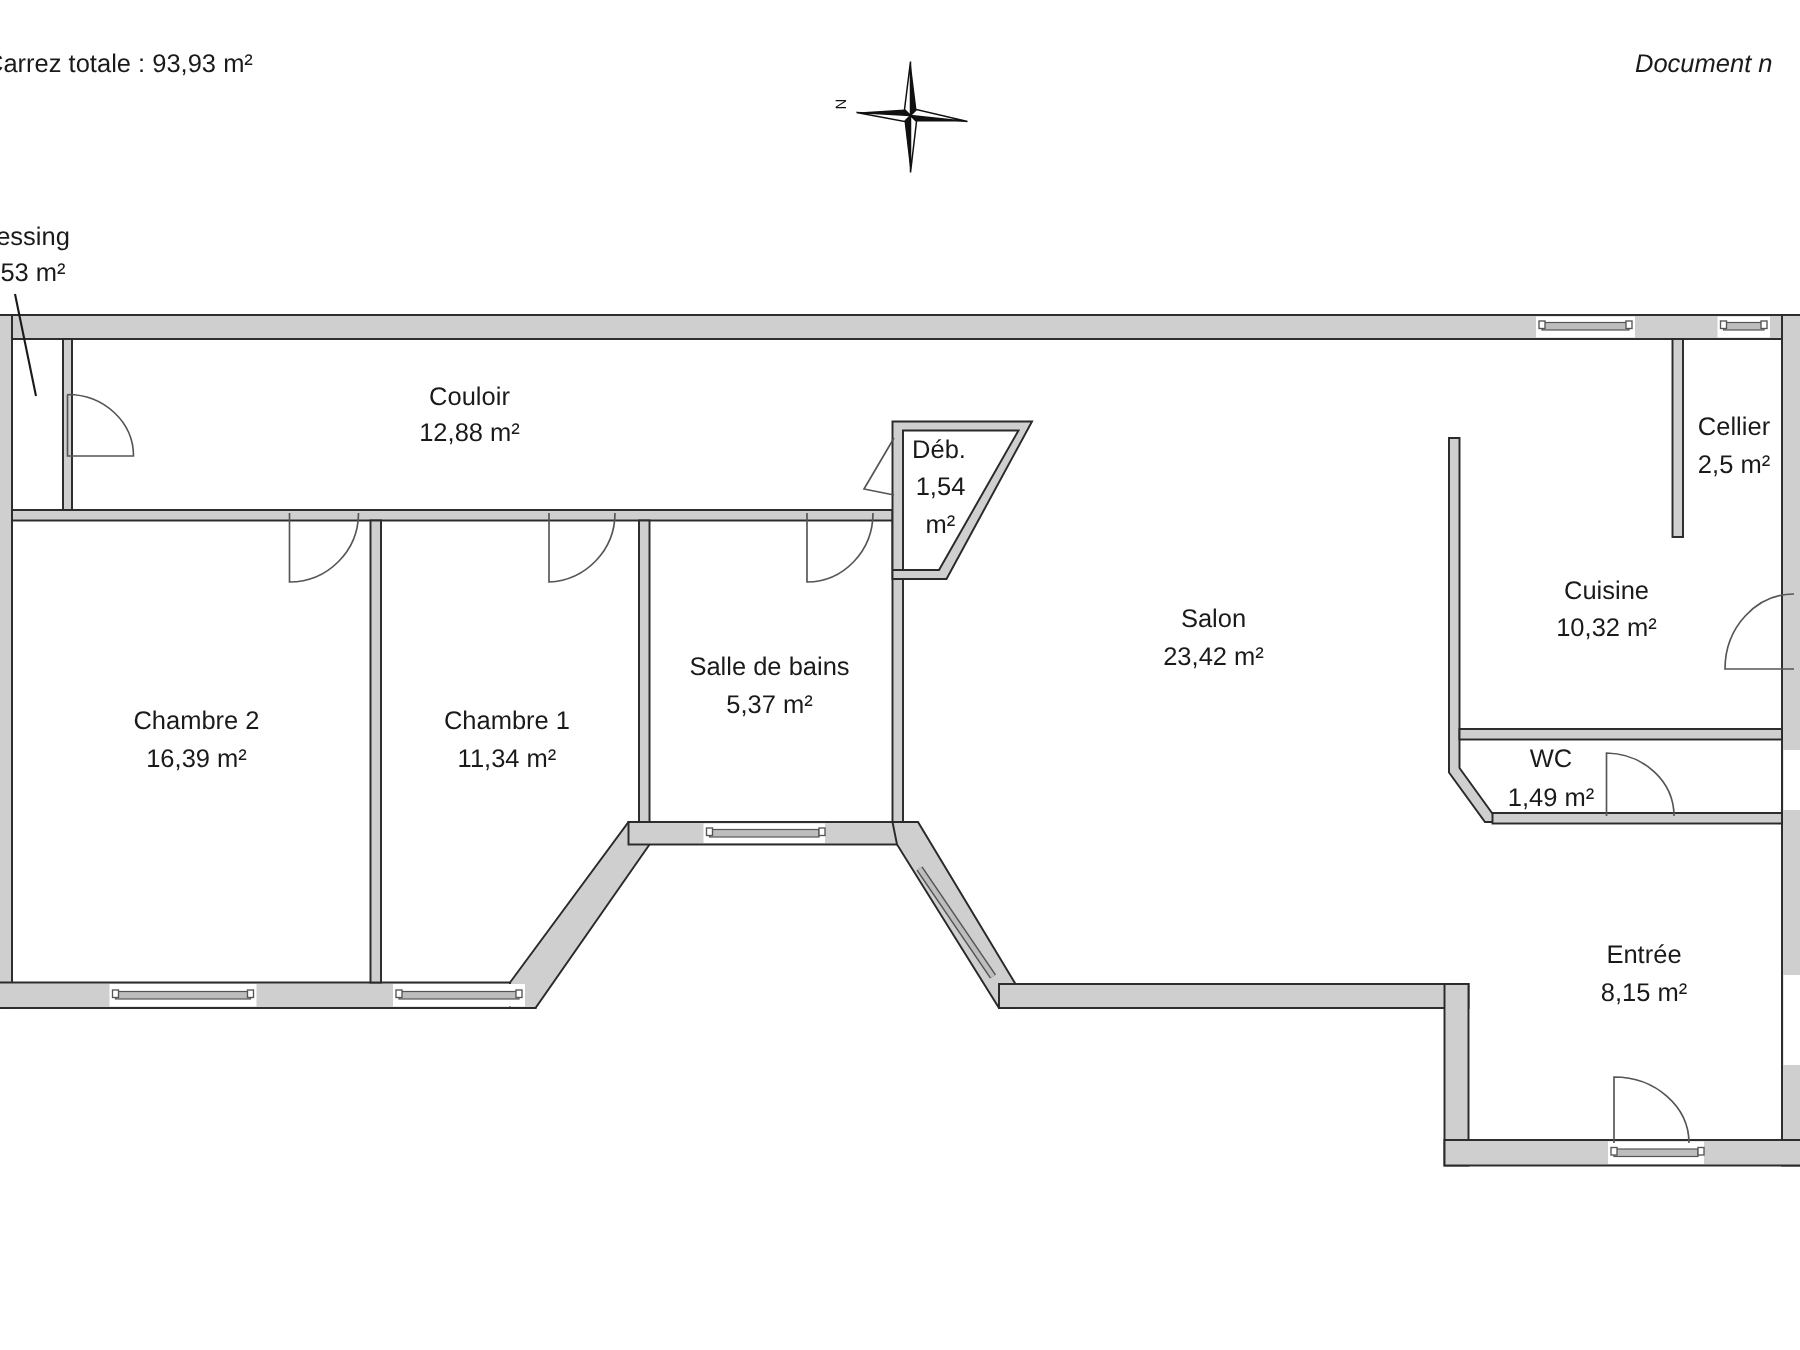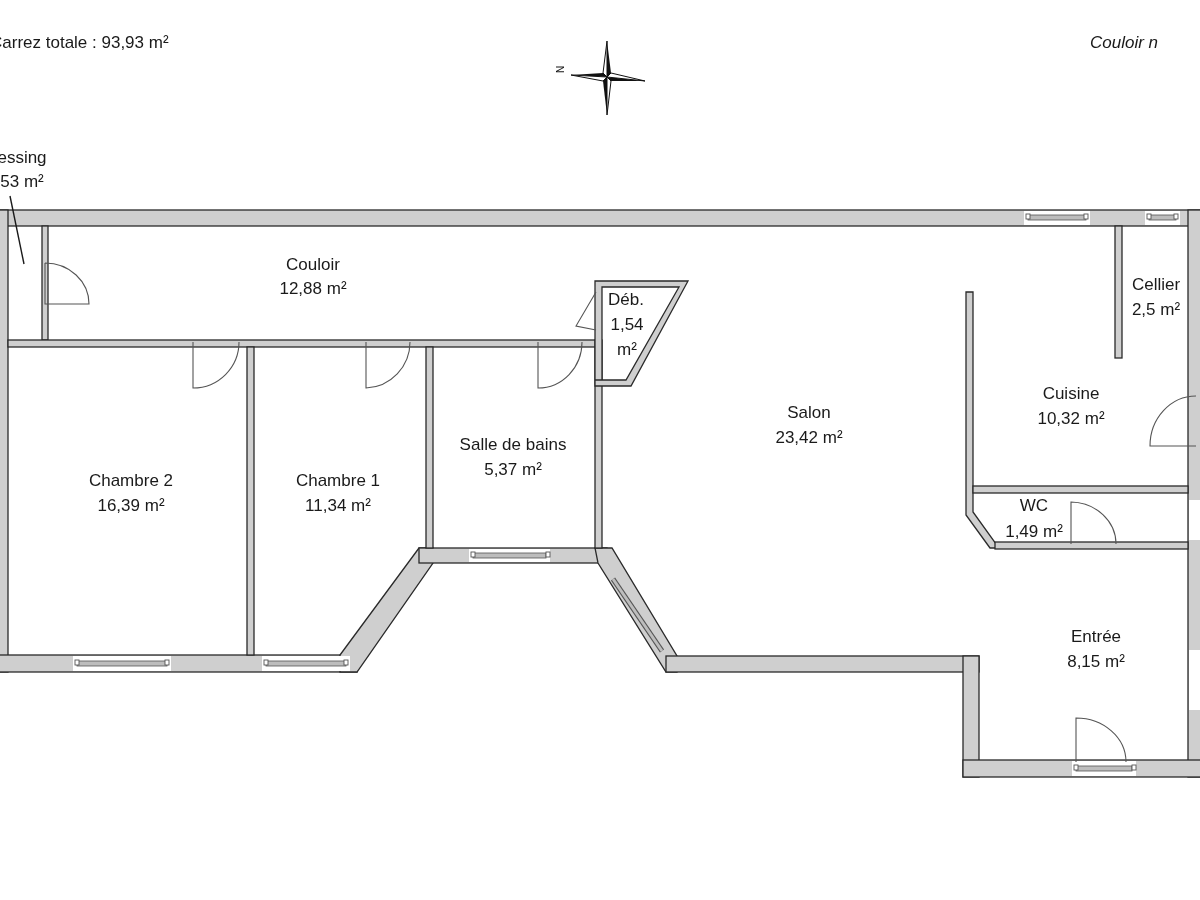--- a/index.html
+++ b/index.html
@@ -14,21 +14,21 @@
     .door { fill:none; stroke:#555; stroke-width:1.1; }
     .win-bg { fill:#ffffff; stroke:none; }
     .win-bar { fill:#bdbdbd; stroke:#555; stroke-width:0.8; }
     .win-cap { fill:#ffffff; stroke:#555; stroke-width:0.9; }
     .leader { stroke:#1a1a1a; stroke-width:1.4; }
   </style>
 </head>
 <body>
 
 <div class="hdr hdr-left">Carrez totale :  93,93 m²</div>
-<div class="hdr hdr-right">Couloir n</div>
+<div class="hdr hdr-right">Document n</div>
 
 <svg width="1200" height="900" viewBox="0 0 1200 900">
 
   <g transform="translate(607,77)">
     <polygon points="0,-36 4,-4 0,0" fill="#111"></polygon>
     <polygon points="0,-36 -4,-4 0,0" fill="#fff" stroke="#111" stroke-width="1"></polygon>
     <polygon points="0,38 -4,4 0,0" fill="#111"></polygon>
     <polygon points="0,38 4,4 0,0" fill="#fff" stroke="#111" stroke-width="1"></polygon>
     <polygon points="-36,-2 -4,-4 0,0" fill="#111"></polygon>
     <polygon points="-36,-2 -4,4 0,0" fill="#fff" stroke="#111" stroke-width="1"></polygon>

